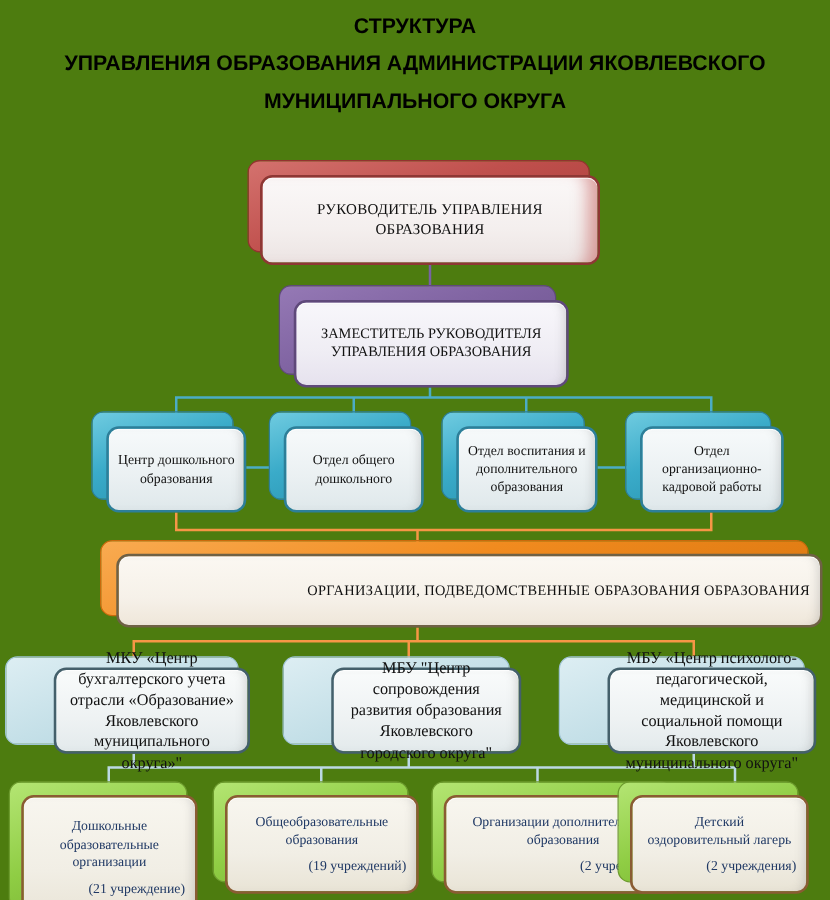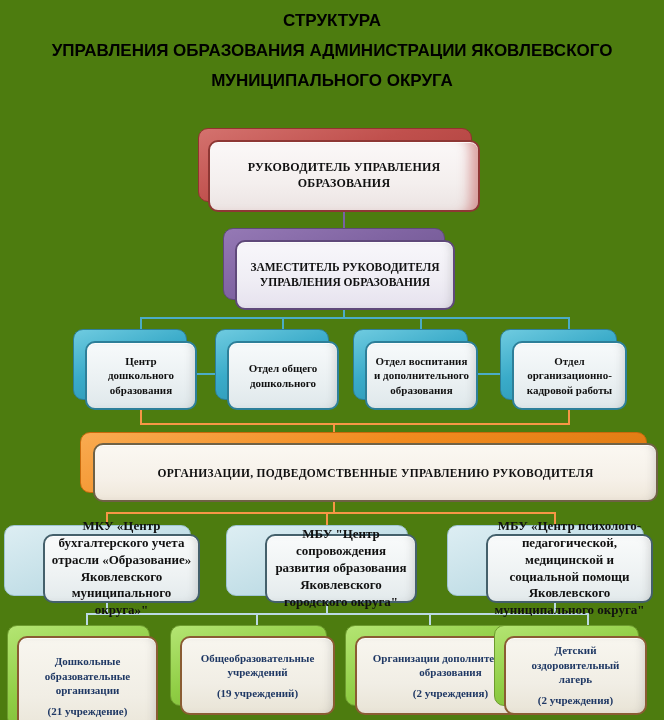--- a/index.html
+++ b/index.html
@@ -9,22 +9,22 @@
   .title{position:absolute;top:6px;left:0;right:0;text-align:center;
          font-family:"Liberation Sans",sans-serif;font-weight:bold;
          font-size:17px;line-height:30px;color:#000;}
   .title div{white-space:nowrap;}
   
   .wires{position:absolute;left:0;top:0;z-index:0;}
   
   .node{position:absolute;z-index:1;}
   .shadow{position:absolute;width:100%;height:100%;border-radius:10px;z-index:0;}
   .face{position:absolute;inset:0;z-index:1;border-radius:10px;display:flex;flex-direction:column;
-        align-items:center;justify-content:center;text-align:center;padding:4px 8px;box-sizing:border-box;
-        font-weight:bold;color:#111;
+        align-items:flex-end;justify-content:center;text-align:center;padding:4px 8px;box-sizing:border-box;
+        font-weight:normal;color:#111;
         box-shadow:inset 0 1px 0 rgba(255,255,255,.8), inset -6px 0 8px -4px rgba(110,110,110,.25);}
   .lbl{display:block;}
   
   .lv1 .shadow{left:-10px;top:-12px;background:linear-gradient(160deg,#d4726e 0%,#c0504d 45%,#a93c38 100%);border:1px solid #93322f;}
   .lv1 .face{background:linear-gradient(180deg,#fbf8f8 0%,#f4efee 60%,#ece4e3 100%);border:2px solid #8e3734;
              font-size:12px;line-height:1.3;letter-spacing:.2px;
              box-shadow:inset 0 1px 0 rgba(255,255,255,.8), inset -16px 0 12px -8px rgba(192,80,77,.5);}
   
   .lv2 .shadow{left:-12px;top:-12px;background:linear-gradient(160deg,#9579b5 0%,#8064a2 45%,#68508a 100%);border:1px solid #5f497a;}
   .lv2 .face{background:linear-gradient(180deg,#f8f7fb 0%,#efedf4 60%,#e6e2ee 100%);border:2px solid #5f497a;
@@ -130,21 +130,21 @@
   <div class="node lv3 n-dept3">
     <div class="shadow"></div>
     <div class="face">
       <span class="lbl">Отдел воспитания и дополнительного образования</span>
     </div>
   </div>
 
   <div class="node lv4 n-sub">
     <div class="shadow"></div>
     <div class="face">
-      <span class="lbl">ОРГАНИЗАЦИИ, ПОДВЕДОМСТВЕННЫЕ УПРАВЛЕНИЮ РУКОВОДИТЕЛЯ</span>
+      <span class="lbl">ОРГАНИЗАЦИИ, ПОДВЕДОМСТВЕННЫЕ ОБРАЗОВАНИЯ ОБРАЗОВАНИЯ</span>
     </div>
   </div>
 
   <div class="node lv5 n-inst1">
     <div class="shadow"></div>
     <div class="face">
       <span class="lbl">МКУ «Центр бухгалтерского учета отрасли «Образование» Яковлевского муниципального округа»"</span>
     </div>
   </div>
 
@@ -166,21 +166,21 @@
     <div class="shadow"></div>
     <div class="face">
       <span class="lbl">Дошкольные образовательные организации</span>
       <span class="lbl count">(21 учреждение)</span>
     </div>
   </div>
 
   <div class="node lv6 n-org2">
     <div class="shadow"></div>
     <div class="face">
-      <span class="lbl">Общеобразовательные учреждений</span>
+      <span class="lbl">Общеобразовательные образования</span>
       <span class="lbl count">(19 учреждений)</span>
     </div>
   </div>
 
   <div class="node lv6 n-org3">
     <div class="shadow"></div>
     <div class="face">
       <span class="lbl">Организации дополнительного образования</span>
       <span class="lbl count">(2 учреждения)</span>
     </div>

